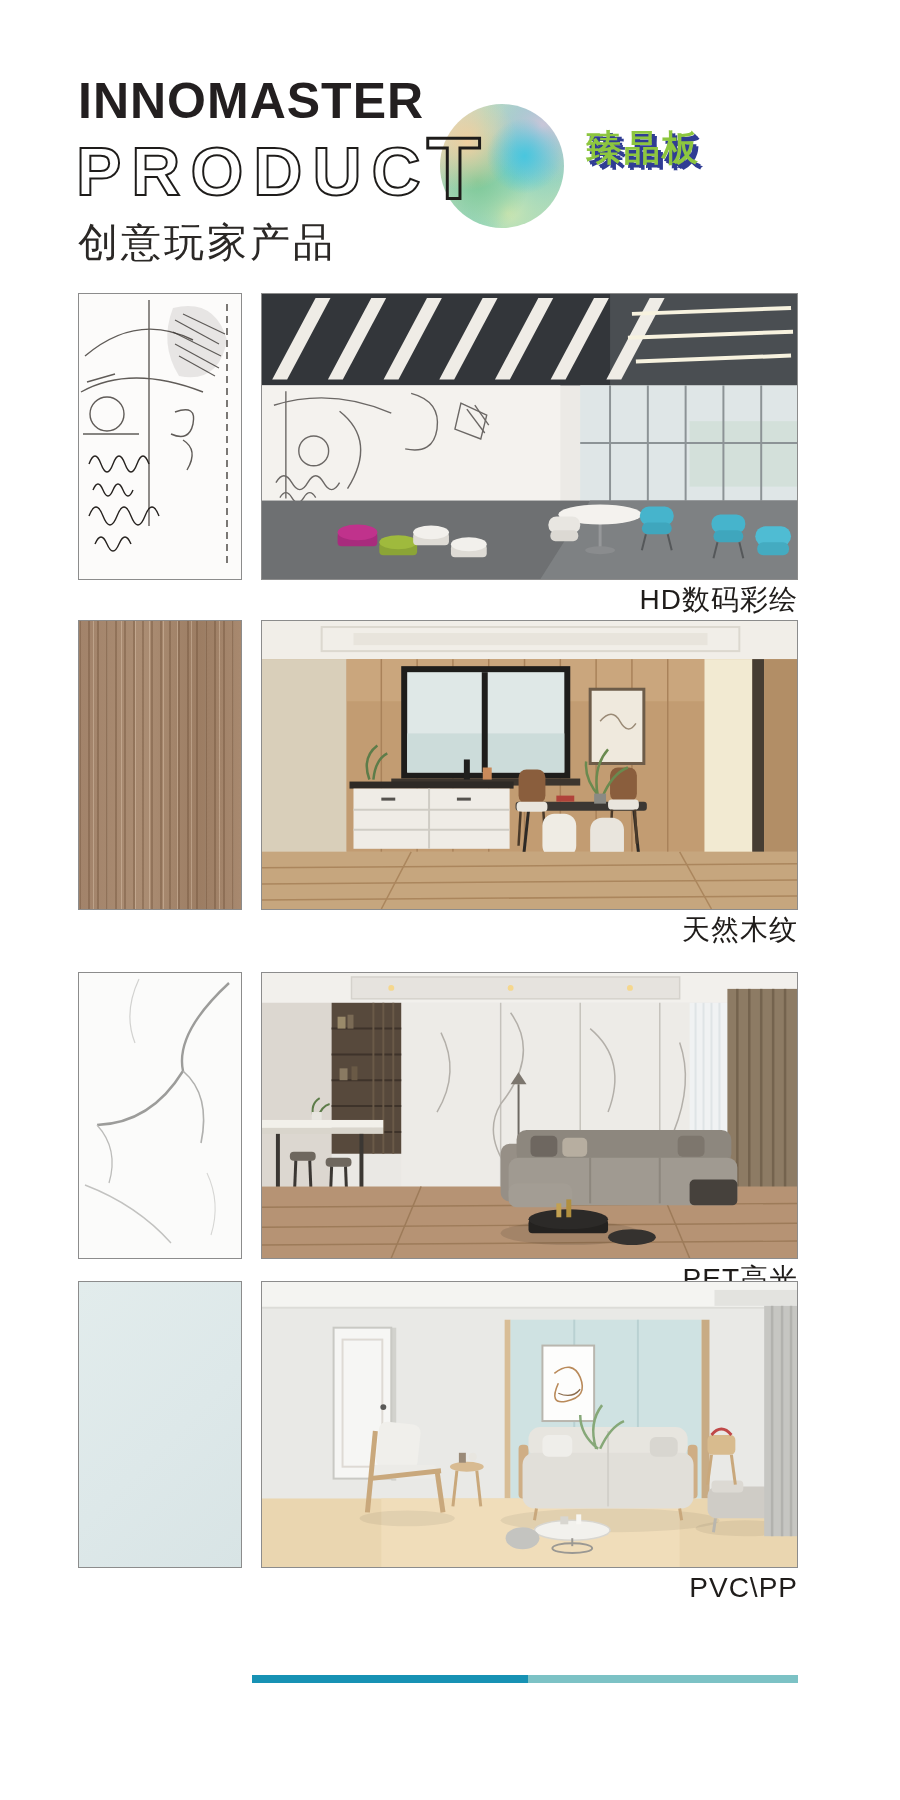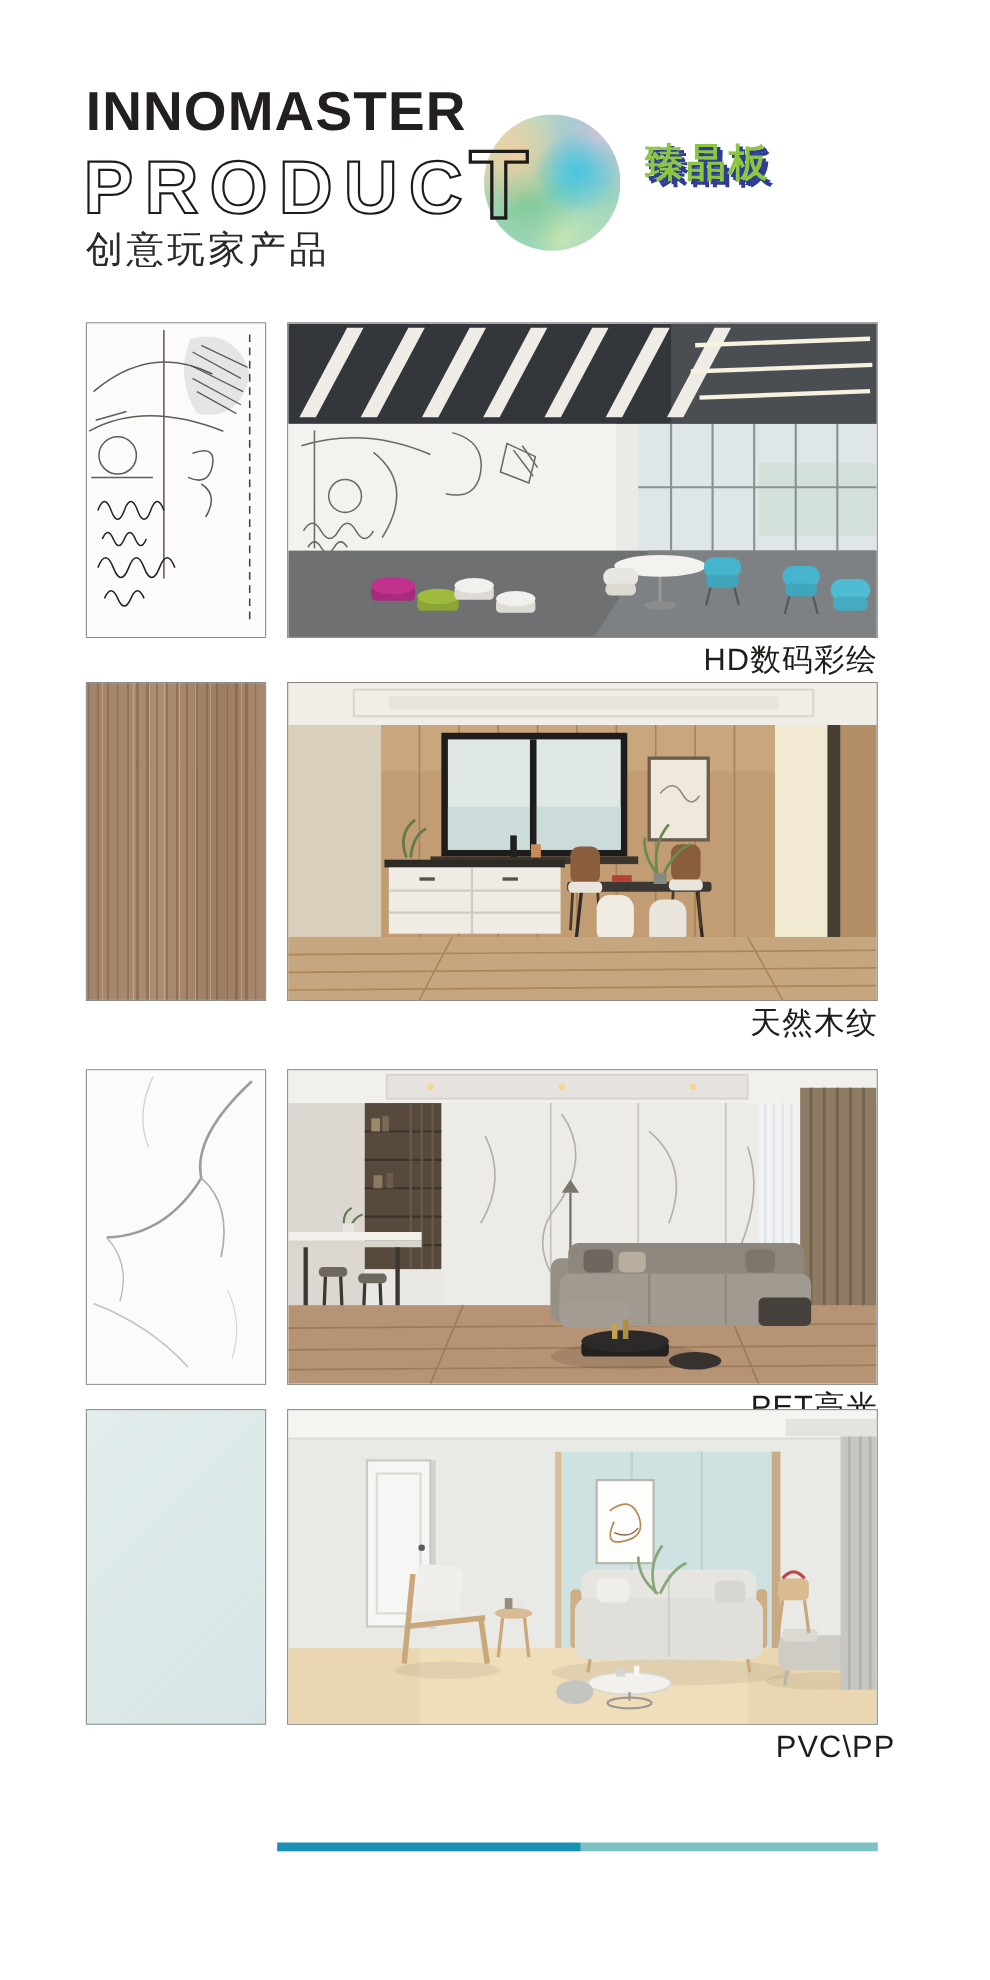--- a/index.html
+++ b/index.html
@@ -23,29 +23,29 @@
   .product-outline{font-size:68px;font-weight:bold;letter-spacing:10px;color:transparent;
         -webkit-text-stroke:2px #1e1c1a;}
   .product-bigT{font-size:88px;font-weight:bold;color:transparent;margin-left:-4px;
         margin-bottom:-7px;-webkit-text-stroke:3px #1e1c1a;}
   @supports not (-webkit-text-stroke:1px #000){
     .product-outline,.product-bigT{color:#1e1c1a;}
   }
   .logo-cn{position:absolute;left:586px;top:128px;font-size:36px;font-weight:bold;
         line-height:1.1;letter-spacing:2px;color:#8dc63f;
         text-shadow:3px 3px 0 #303d94,5px 5px 0 #303d94;z-index:2;}
-  .subtitle{position:absolute;left:78px;top:210px;font-size:34px;letter-spacing:3px;
+  .subtitle{position:absolute;left:78px;top:222px;font-size:40px;letter-spacing:3px;
         color:#2b2826;line-height:1;}
 
   
   .section{position:absolute;left:78px;width:720px;}
   .sec1{top:293px;height:287px;}
   .sec2{top:620px;height:290px;}
   .sec3{top:972px;height:287px;}
-  .sec4{top:1281px;height:287px;padding-left:16px;}
+  .sec4{top:1281px;height:287px;}
   .swatch{position:absolute;left:0;top:0;width:164px;height:100%;
         border:1px solid #8c8c8c;box-sizing:border-box;overflow:hidden;background:#fff;}
   .photo{position:absolute;left:183px;top:0;width:537px;height:100%;
         border:1px solid #8c8c8c;box-sizing:border-box;overflow:hidden;background:#ddd;}
   .photo svg,.swatch svg{display:block;width:100%;height:100%;}
   .caption{position:absolute;right:0;top:calc(100% + 5px);font-size:28px;
         color:#1f1c1a;line-height:1.1;letter-spacing:1px;}
   .swatch-wood{background:
         repeating-linear-gradient(90deg, rgba(108,78,54,.38) 0 2px, rgba(108,78,54,0) 2px 9px),
         repeating-linear-gradient(90deg, rgba(255,236,214,.28) 0 1px, rgba(255,236,214,0) 1px 14px),

